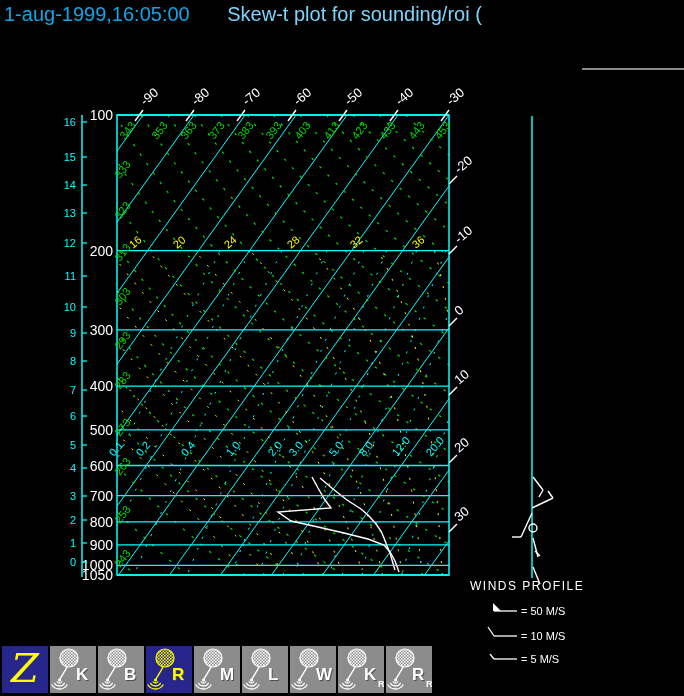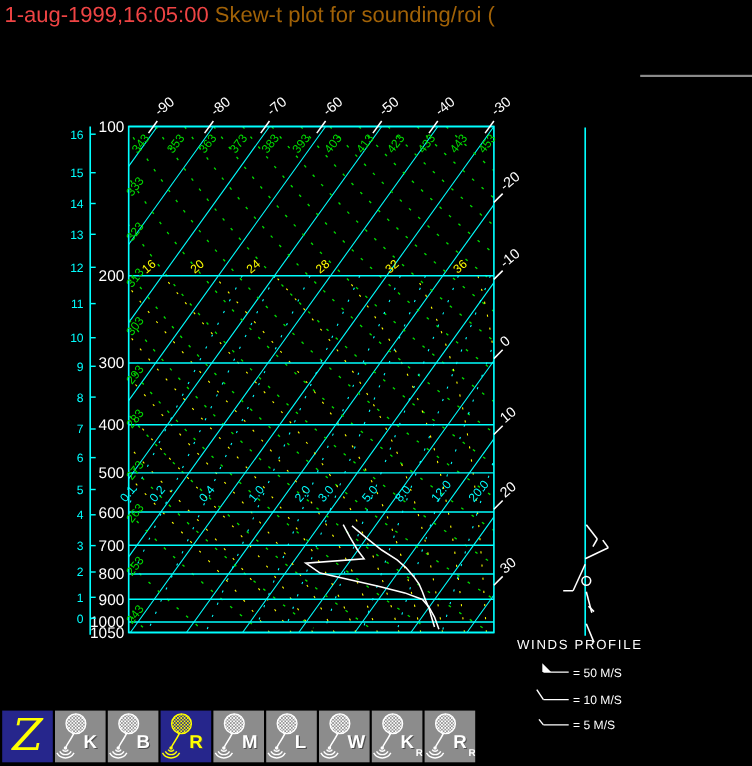--- a/index.html
+++ b/index.html
@@ -1,19 +1,19 @@
 <!DOCTYPE html>
 <html><head>
 <meta charset="utf-8">
 <style>
   html,body{margin:0;padding:0;background:#000;width:684px;height:696px;overflow:hidden;}
   body{position:relative;font-family:"Liberation Sans",sans-serif;}
   #title{position:absolute;left:4px;top:2px;width:660px;font-size:20px;line-height:24px;letter-spacing:0px;}
-  #title .ts{color:#ef4444;}
-  #title .rest{color:#a16207;}
+  #title .ts{color:#0ea5e9;}
+  #title .rest{color:#7dd3fc;margin-left:32px;}
   #title .line2{color:#ffffff;display:block;}
   #topright-line{position:absolute;left:582px;top:68px;width:102px;height:2px;background:#8a8a8a;}
   #chart{position:absolute;left:0;top:0;}
   #toolbar{position:absolute;left:0;top:646px;width:434px;height:48px;}
   .tbtn{position:absolute;top:0;width:46px;height:47px;border:none;padding:0;margin:0;cursor:pointer;}
   .tbtn svg{display:block;width:100%;height:100%;}
 </style>
 </head>
 <body>
 

